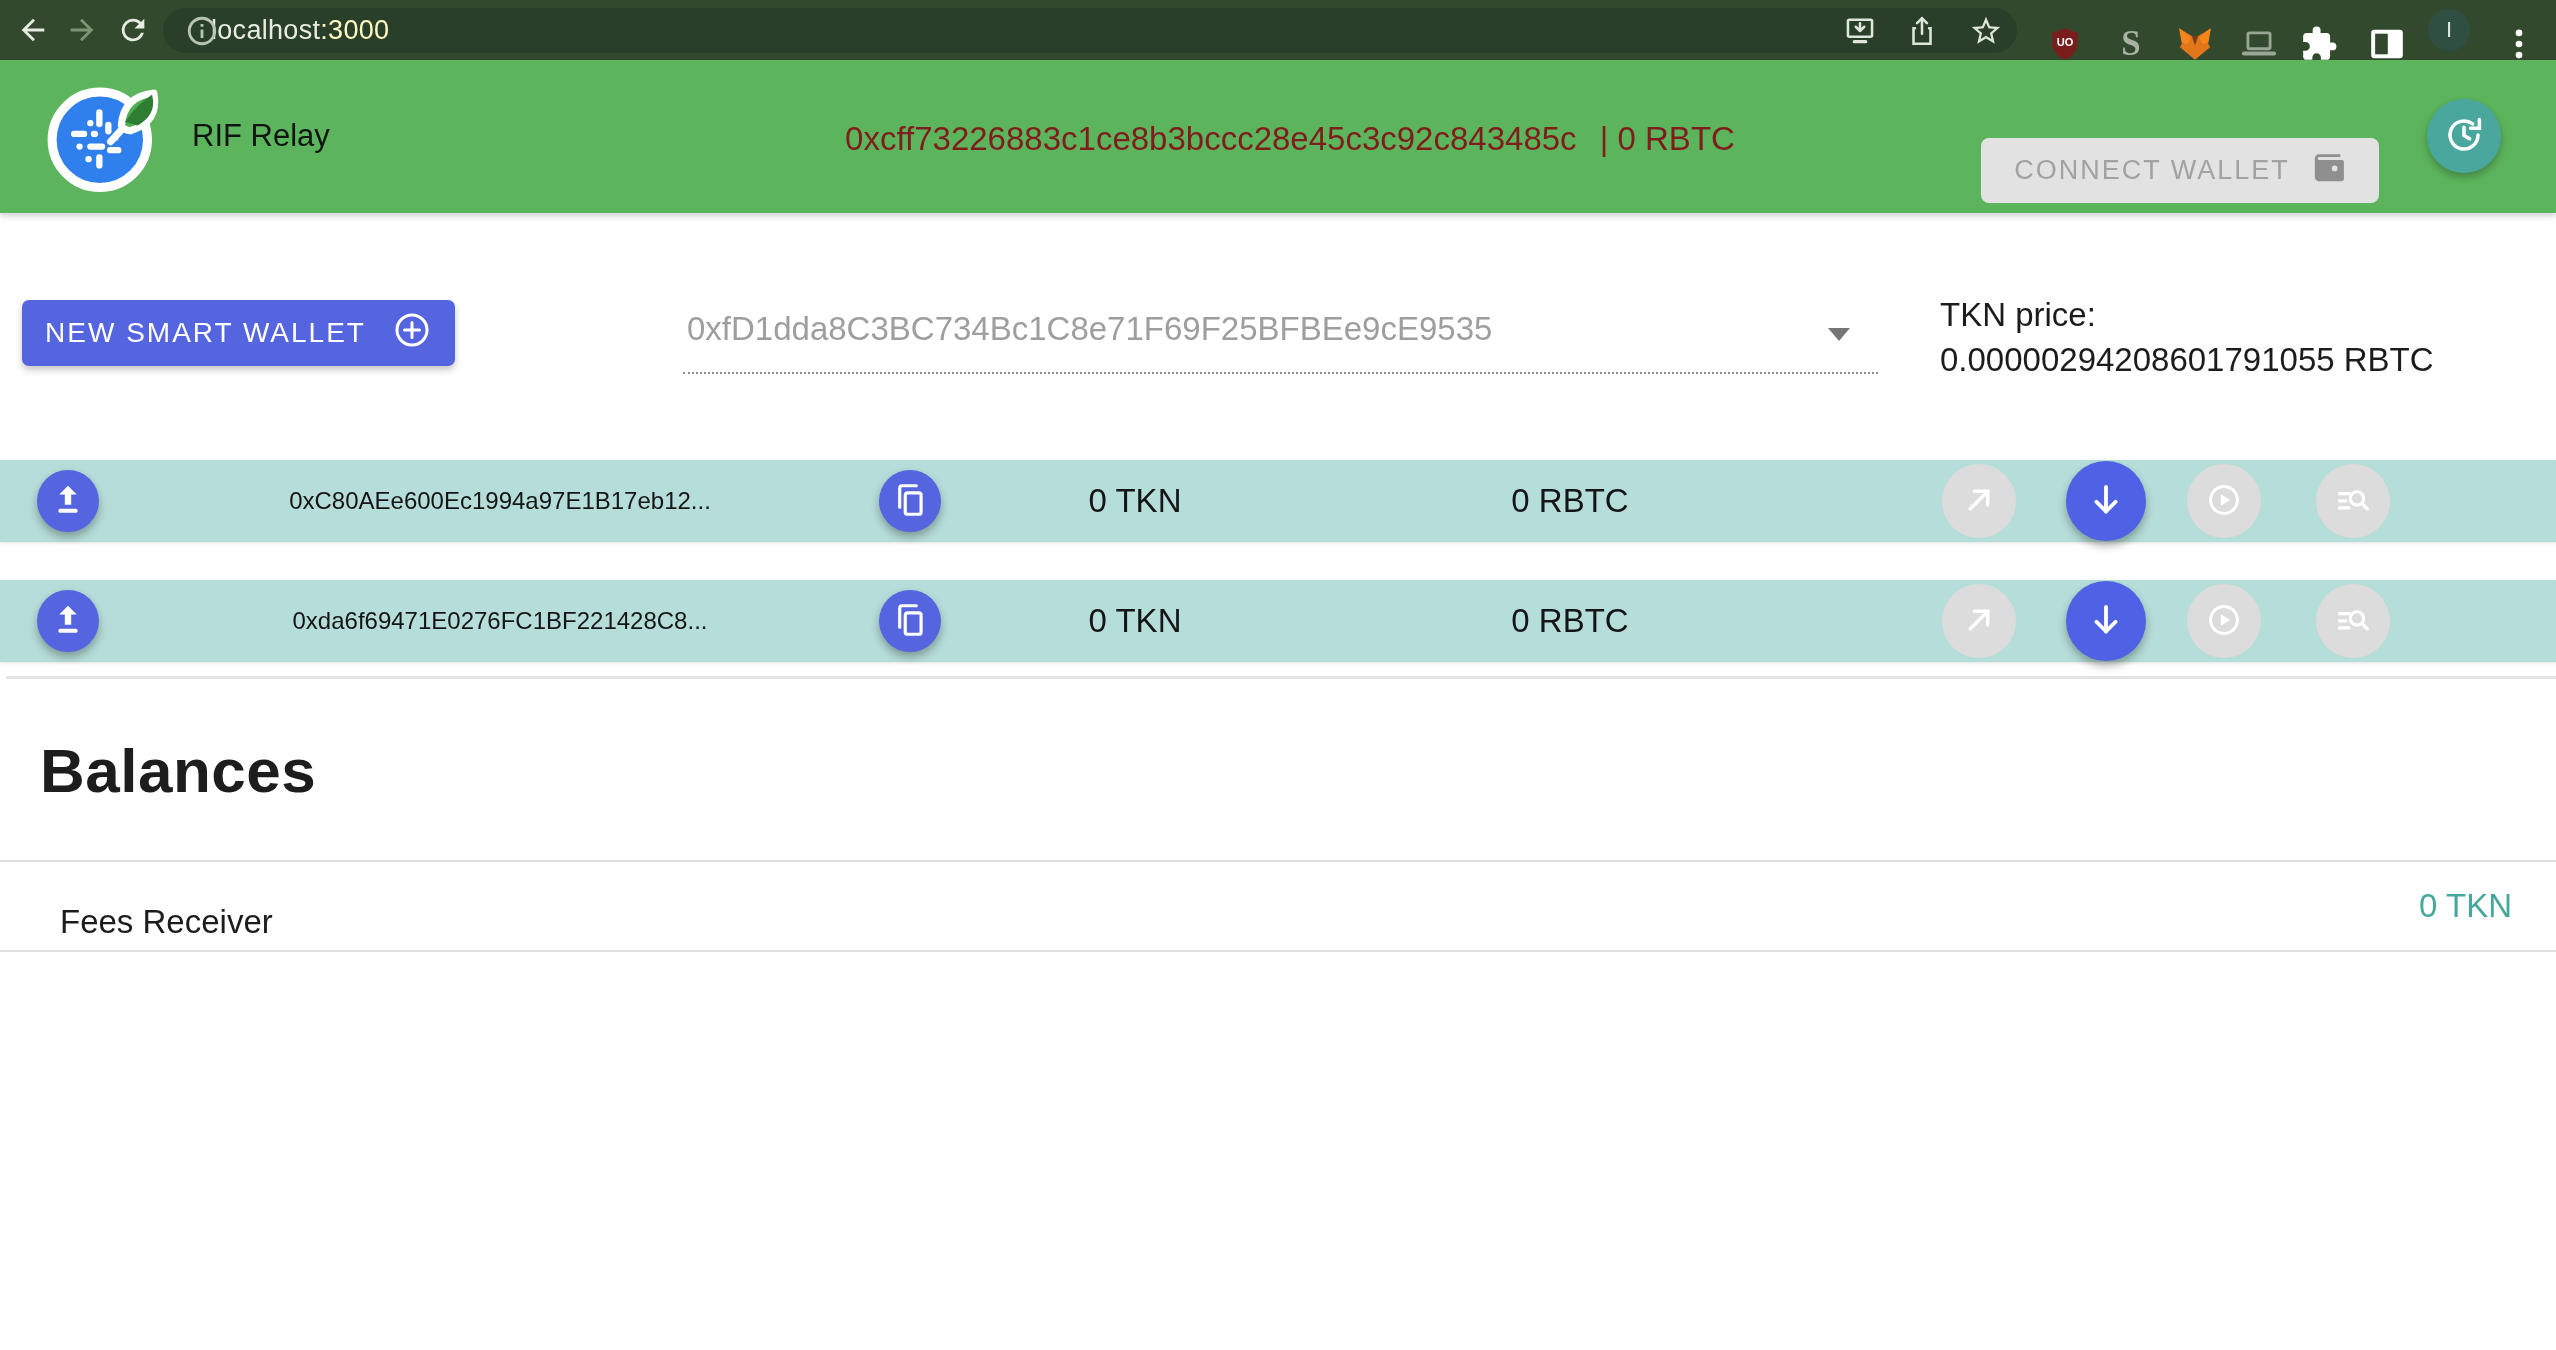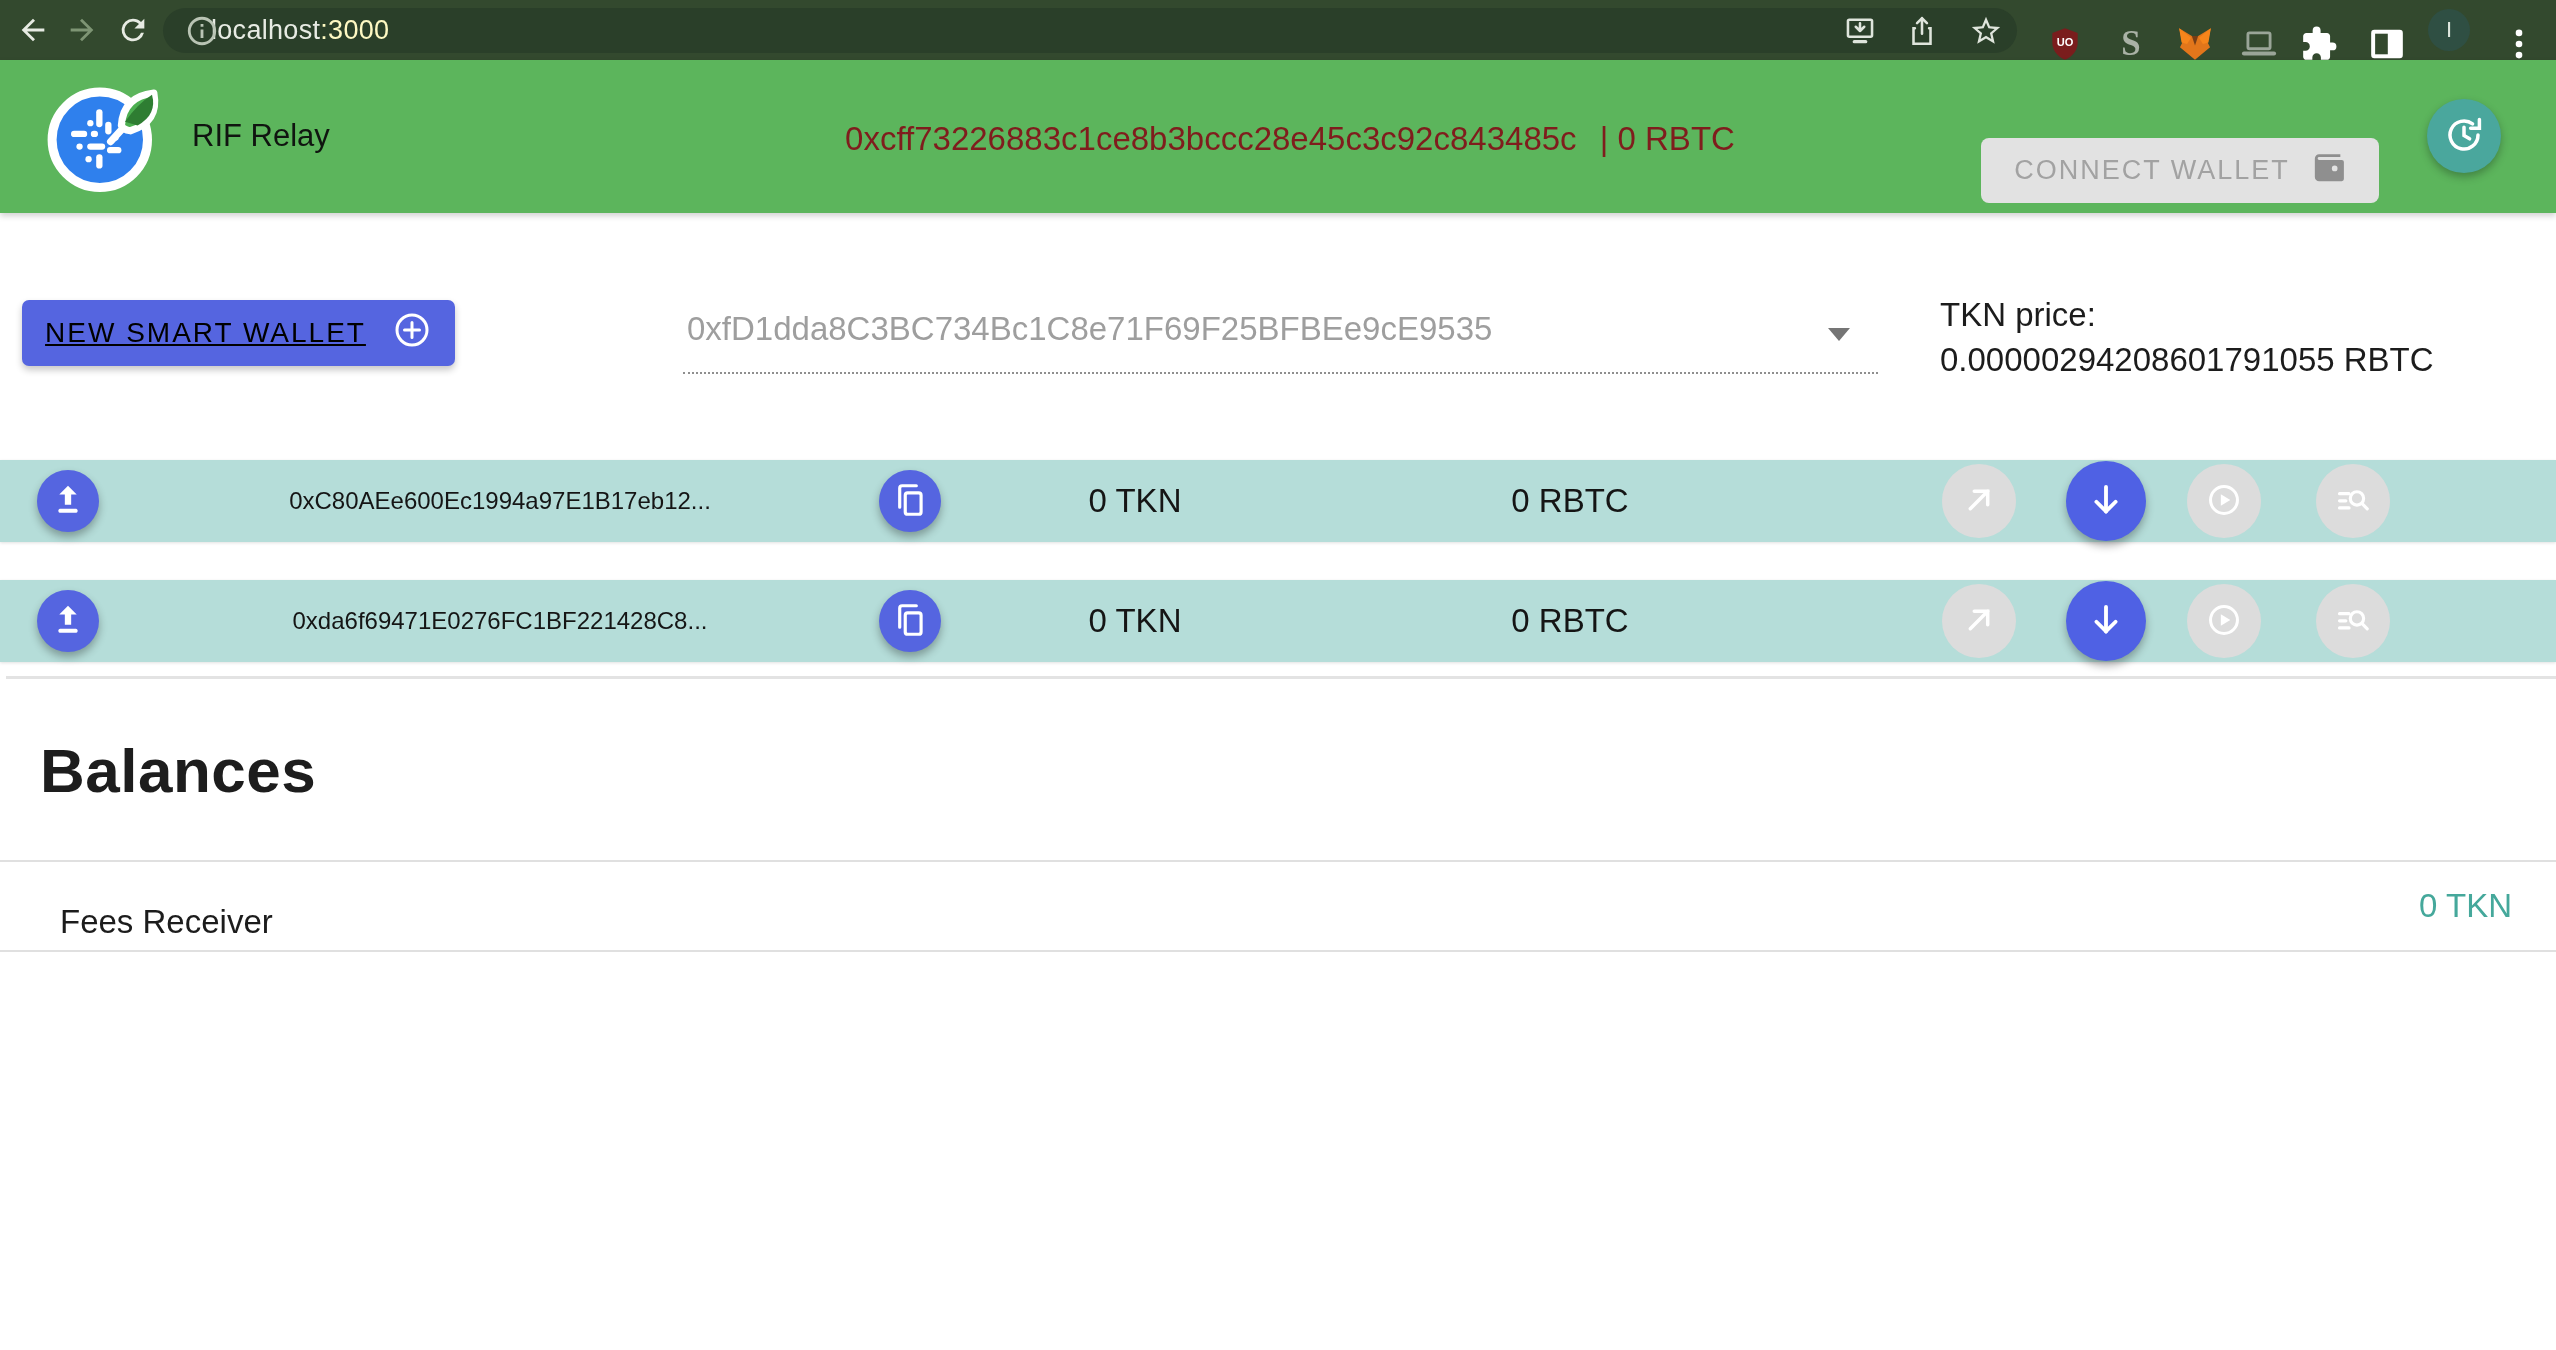--- a/index.html
+++ b/index.html
@@ -36,24 +36,24 @@
                  font-size:27px; letter-spacing:2px; display:flex; align-items:center;
                  justify-content:center; gap:22px; font-family:"Liberation Sans",sans-serif;margin-top:35px; }
   .connect-btn svg { width:34px; height:34px; }
   .fab-refresh { position:absolute; left:2427px; top:39px; width:74px; height:74px; border-radius:50%;
                  background:#4aa79d; border:none; display:flex; align-items:center; justify-content:center;
                  box-shadow:0 4px 8px rgba(0,0,0,.28); }
   .fab-refresh svg { width:42px; height:42px; }
 
   
   .new-wallet-btn { position:absolute; left:22px; top:300px; width:433px; height:66px;
-                    background:#5565e0; border:none; border-radius:7px; color:#000000;
+                    background:#5565e0; border:none; border-radius:7px; color:#ffffff;
                     font-size:28px; letter-spacing:2px; display:flex; align-items:center;
                     justify-content:center; gap:26px; box-shadow:0 4px 7px rgba(0,0,0,.22);
-                    font-family:"Liberation Sans",sans-serif;text-decoration:underline; }
+                    font-family:"Liberation Sans",sans-serif; }
   .new-wallet-btn svg { width:40px; height:40px; }
   .sw-select { position:absolute; left:683px; top:302px; width:1195px; height:72px;
                font-size:33px; color:#9e9e9e; border-bottom:2px dotted #8f8f8f; }
   .sw-select .val { position:absolute; left:4px; top:8px; }
   .caret { position:absolute; right:28px; top:26px; width:0; height:0;
            border-left:11px solid transparent; border-right:11px solid transparent;
            border-top:13px solid #757575; }
   .tkn-price { position:absolute; left:1940px; top:293px; font-size:33px; color:#1c1c1c;
                line-height:1.36; }
 

